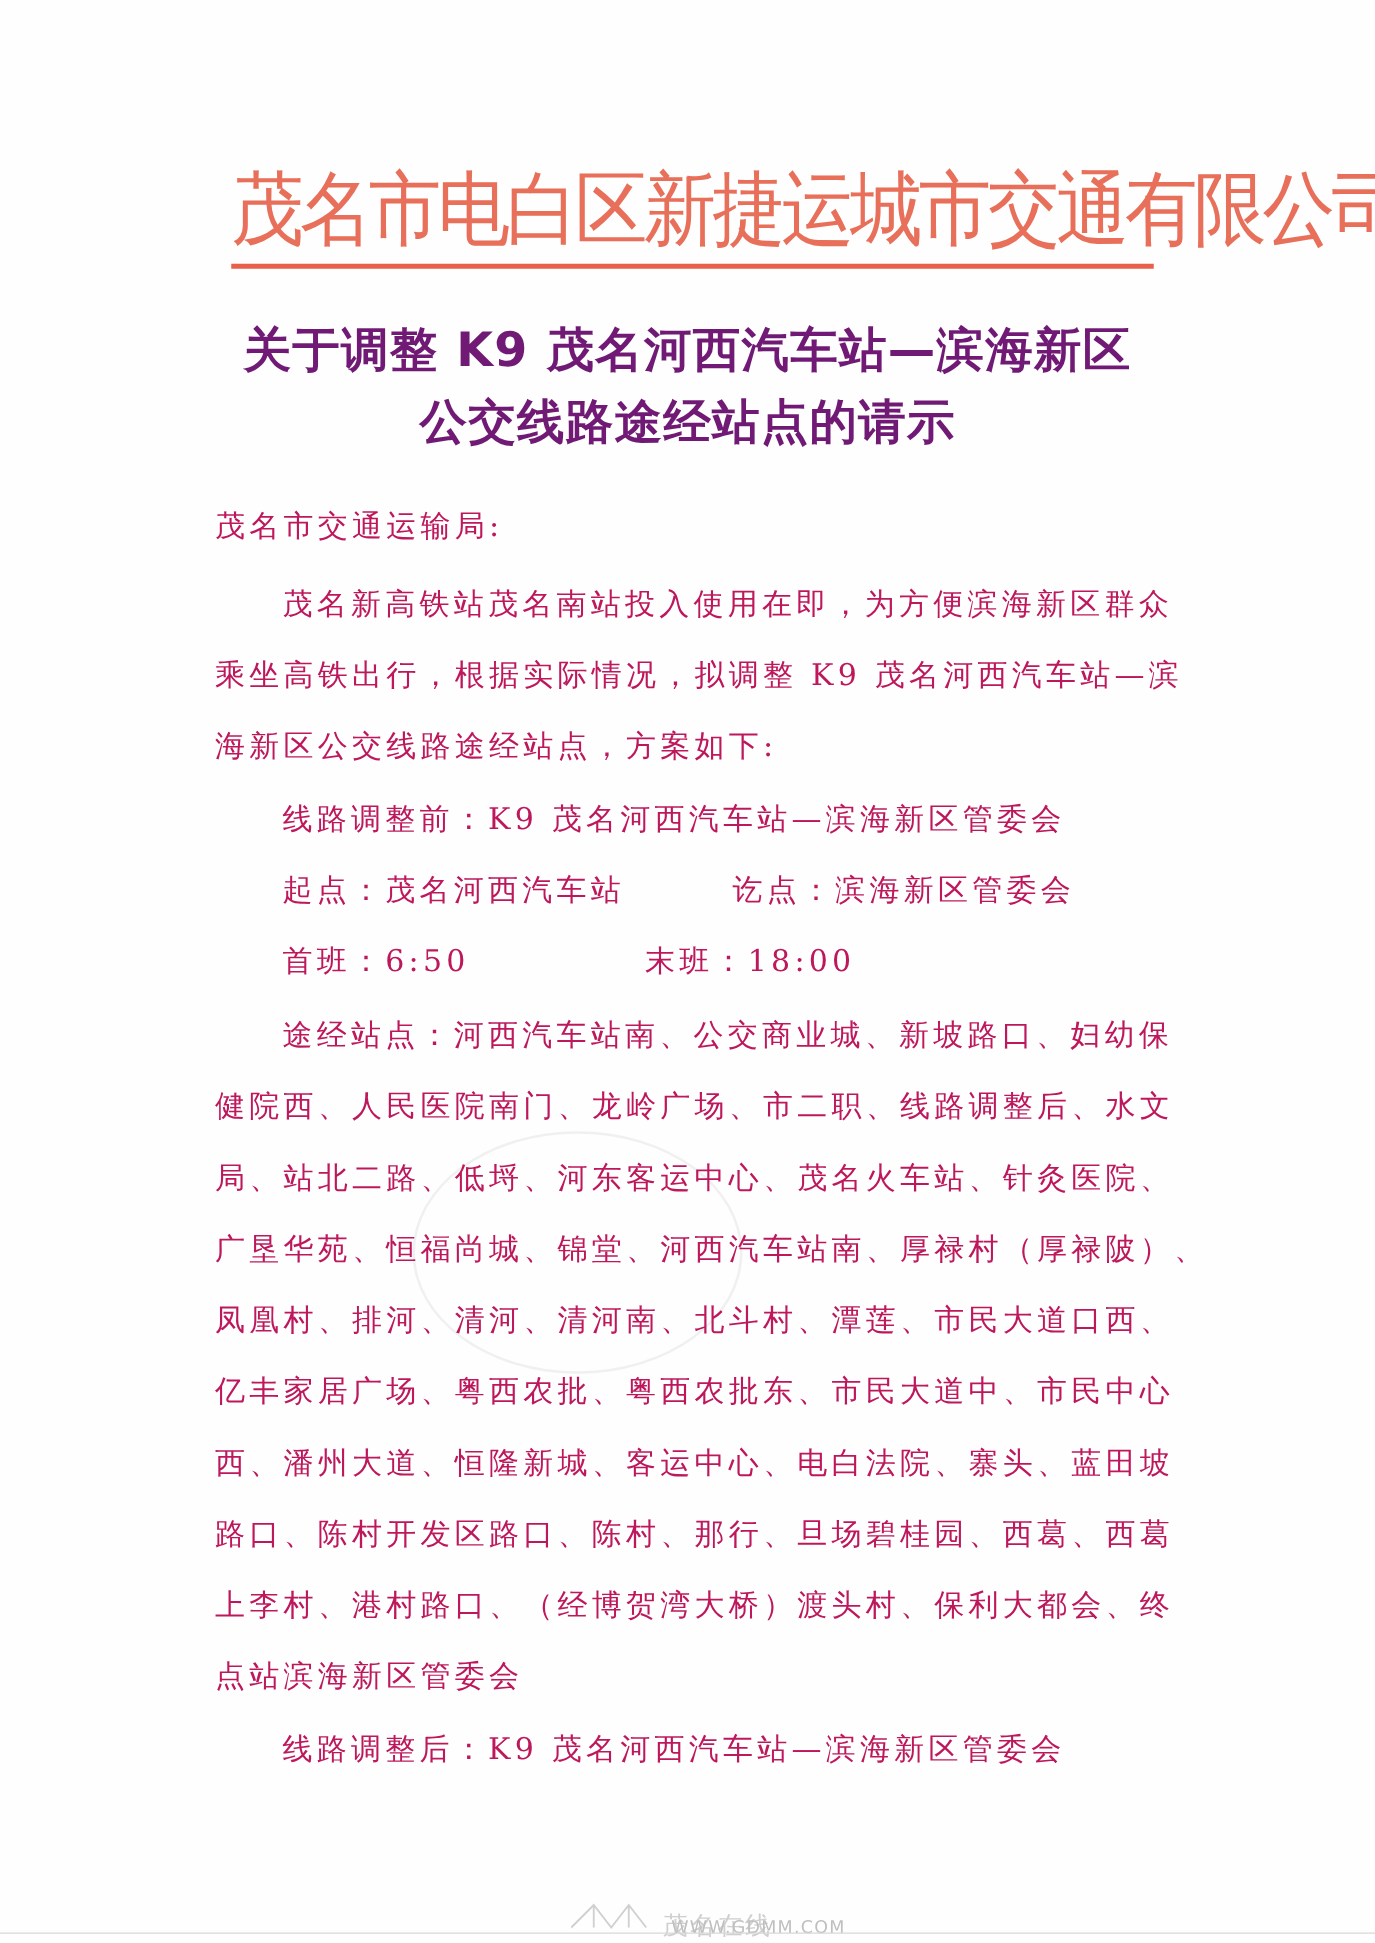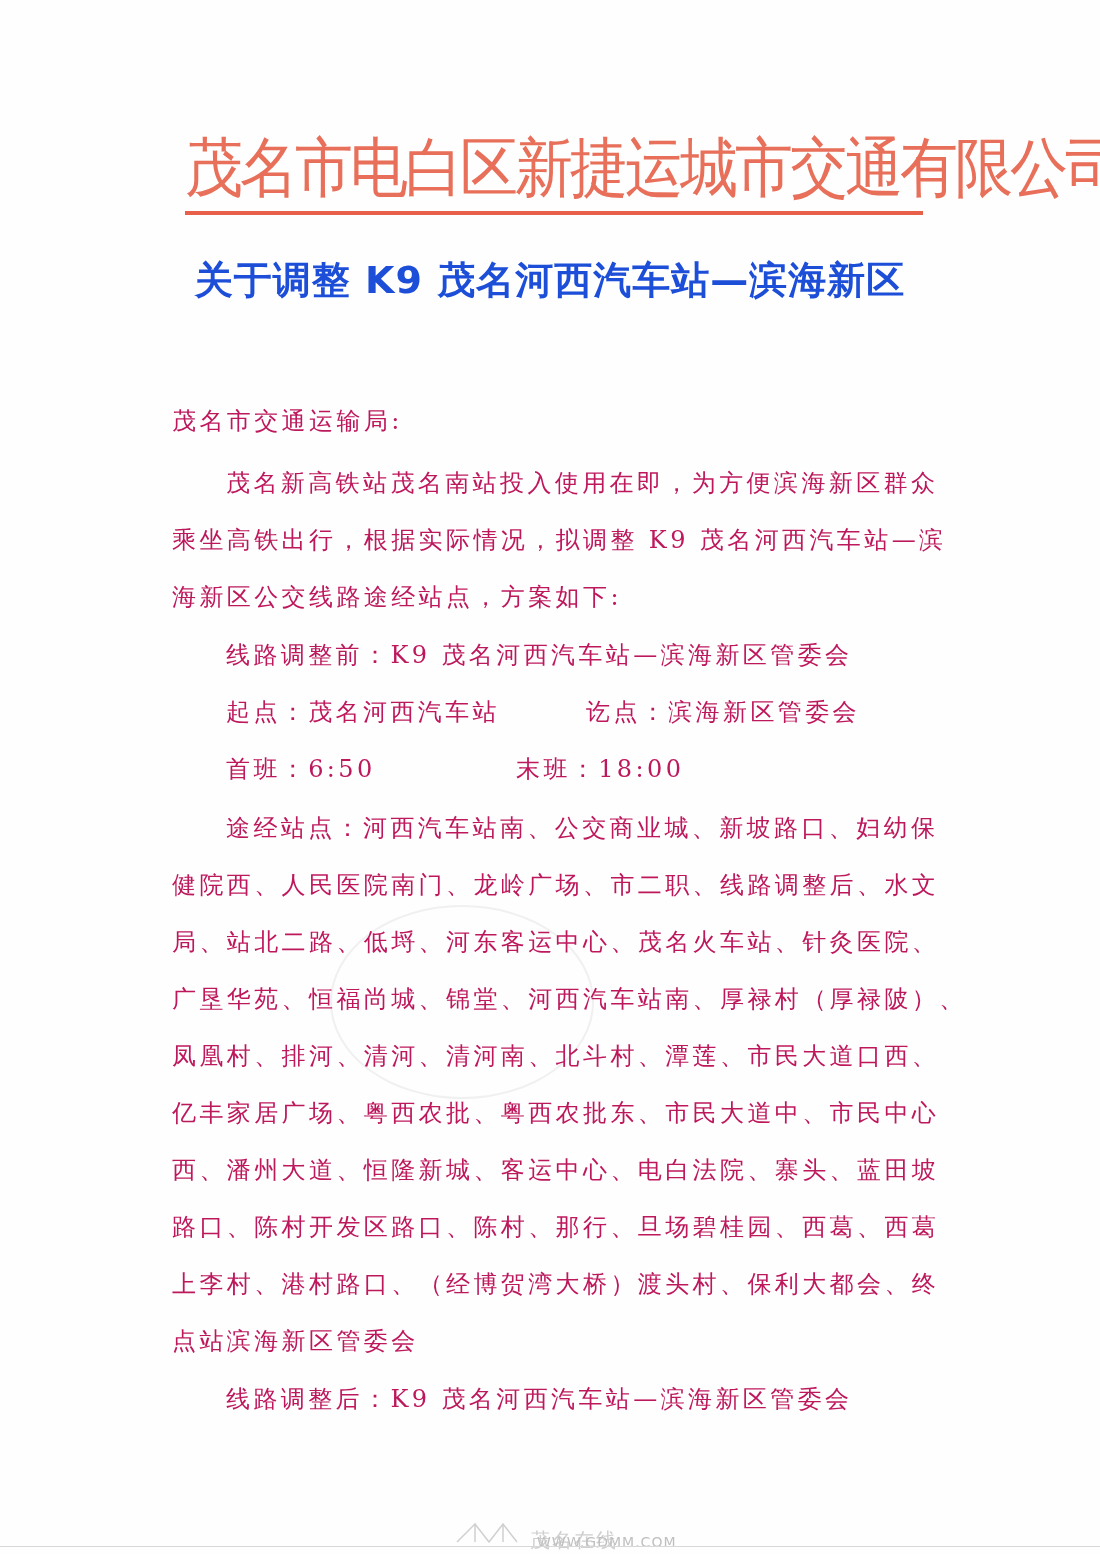--- a/index.html
+++ b/index.html
@@ -4,21 +4,21 @@
   <style>
     html, body { margin:0; padding:0; }
     body { width:1100px; height:1554px; background:#ffffff; position:relative; overflow:hidden;
       font-family: "DejaVu Serif", "Liberation Serif", serif; color:#2b2b2b; }
     .page { position:absolute; inset:0; background:#fefefe; }
     .letterhead { position:absolute; left:185px; top:128px; width:740px; text-align:center;
       font-family: "DejaVu Sans", "Liberation Sans", sans-serif; font-size:58px; letter-spacing:-3px;
       color:#e8705a; transform:scaleY(1.12); transform-origin:top center; white-space:nowrap; line-height:70px; }
     .red-rule { position:absolute; left:185px; top:211px; width:738px; height:4px; background:#e8604a; }
     .title { position:absolute; left:150px; width:800px; text-align:center; font-size:38px;
-      font-family: "DejaVu Sans", "Liberation Sans", sans-serif; font-weight:bold; color:#1d4ed8; letter-spacing:1px; }
+      font-family: "DejaVu Sans", "Liberation Sans", sans-serif; font-weight:bold; color:#701a75; letter-spacing:1px; }
     .t1 { top:255px; } .t2 { top:312px; }
     .line { position:absolute; left:172px; font-size:24px; letter-spacing:3.4px; white-space:nowrap; color:#be185d; }
     .ind { left:226px; }
     .footer-logo { position:absolute; left:455px; top:1516px; width:200px; height:34px; color:#c9c9c9;
       font-family:"DejaVu Sans", sans-serif; }
     .footer-logo .brand { position:absolute; left:75px; top:0; font-size:20px; letter-spacing:2px; color:#cfcfcf;margin-top:11px; }
     .footer-logo .url { position:absolute; left:82px; top:18px; font-size:14px; color:#bfbfbf; letter-spacing:1px; }
     .footer-logo svg { position:absolute; left:0; top:2px; }
     .footer-rule { position:absolute; left:0; top:1546px; width:1100px; height:1px; background:#d8d8d8; }
     .stamp { position:absolute; left:330px; top:905px; width:260px; height:190px; border-radius:50%;
@@ -27,20 +27,21 @@
 </head>
 <body>
 
 <div class="page">
   <div class="stamp"></div>
 
   <div class="letterhead">茂名市电白区新捷运城市交通有限公司</div>
   <div class="red-rule"></div>
 
   <div class="title t1">关于调整 K9 茂名河西汽车站—滨海新区</div>
+  <div class="title t2">公交线路途经站点的请示</div>
 
   <div class="line" style="top:405px">茂名市交通运输局:</div>
 
   <div class="line ind" style="top:467px">茂名新高铁站茂名南站投入使用在即，为方便滨海新区群众</div>
   <div class="line" style="top:524px">乘坐高铁出行，根据实际情况，拟调整 K9 茂名河西汽车站—滨</div>
   <div class="line" style="top:581px">海新区公交线路途经站点，方案如下:</div>
 
   <div class="line ind" style="top:639px">线路调整前：K9 茂名河西汽车站—滨海新区管委会</div>
   <div class="line ind" style="top:696px">起点：茂名河西汽车站</div>
   <div class="line" style="top:696px; left:586px">讫点：滨海新区管委会</div>

